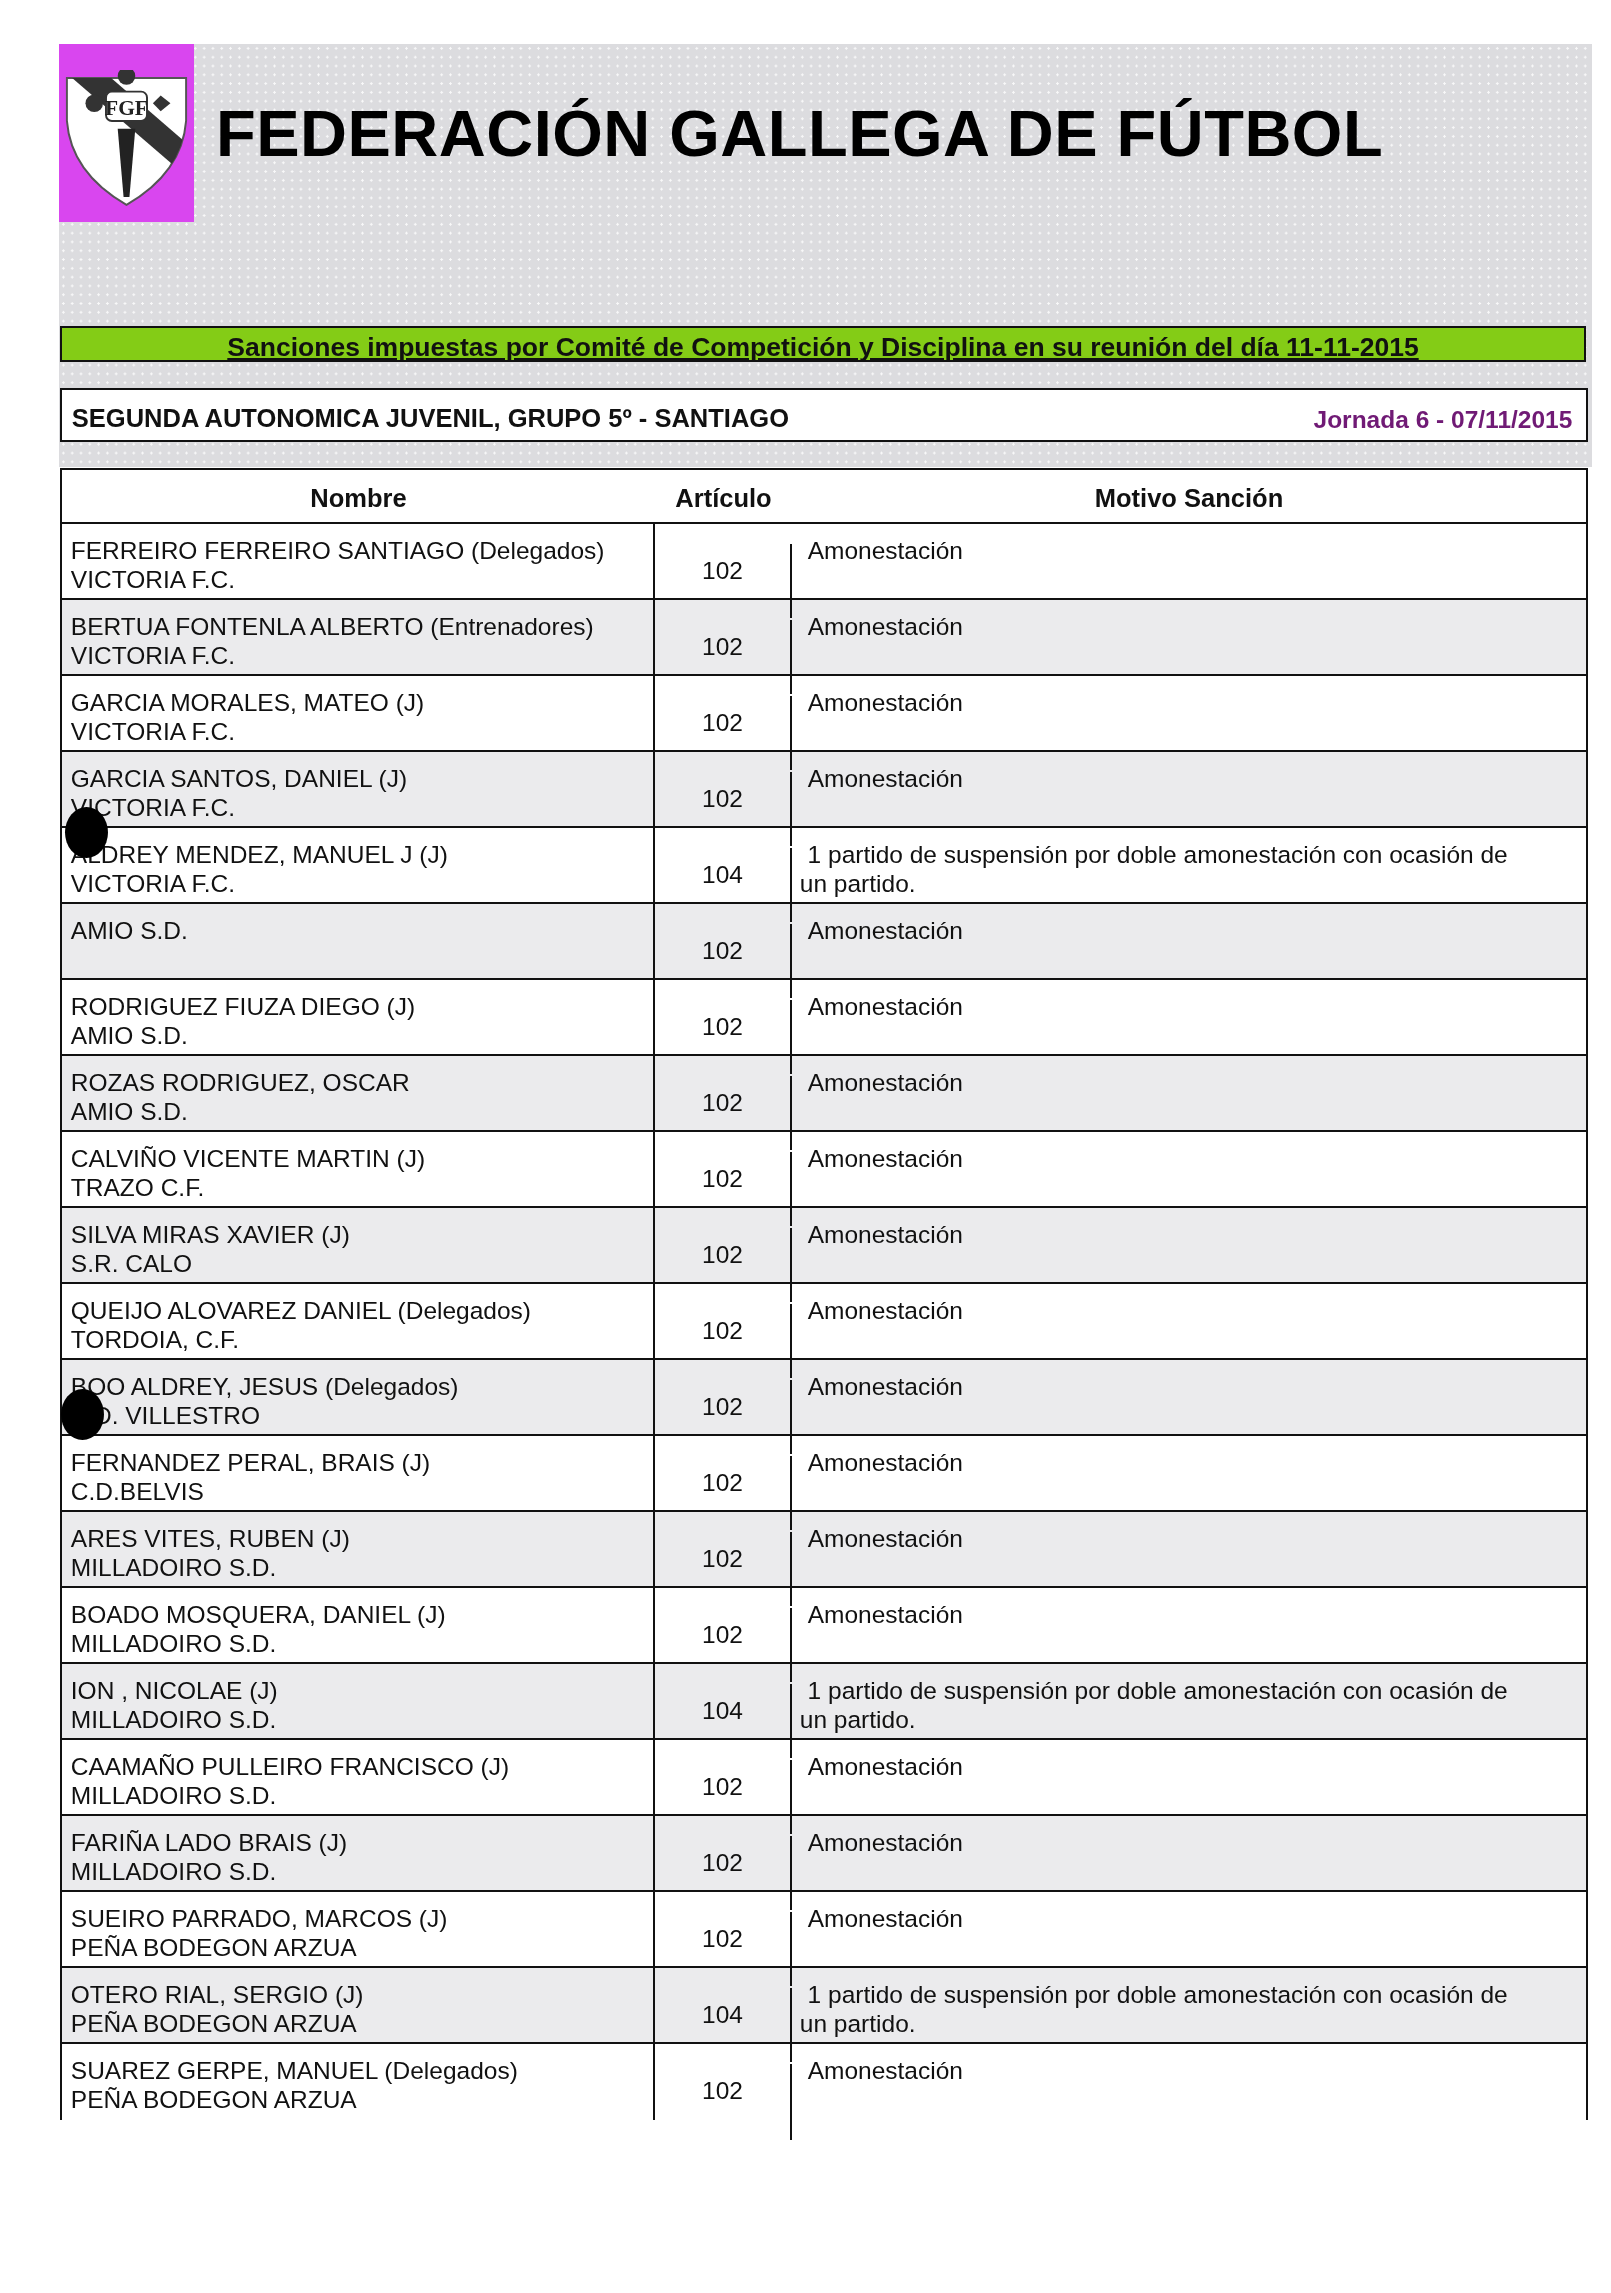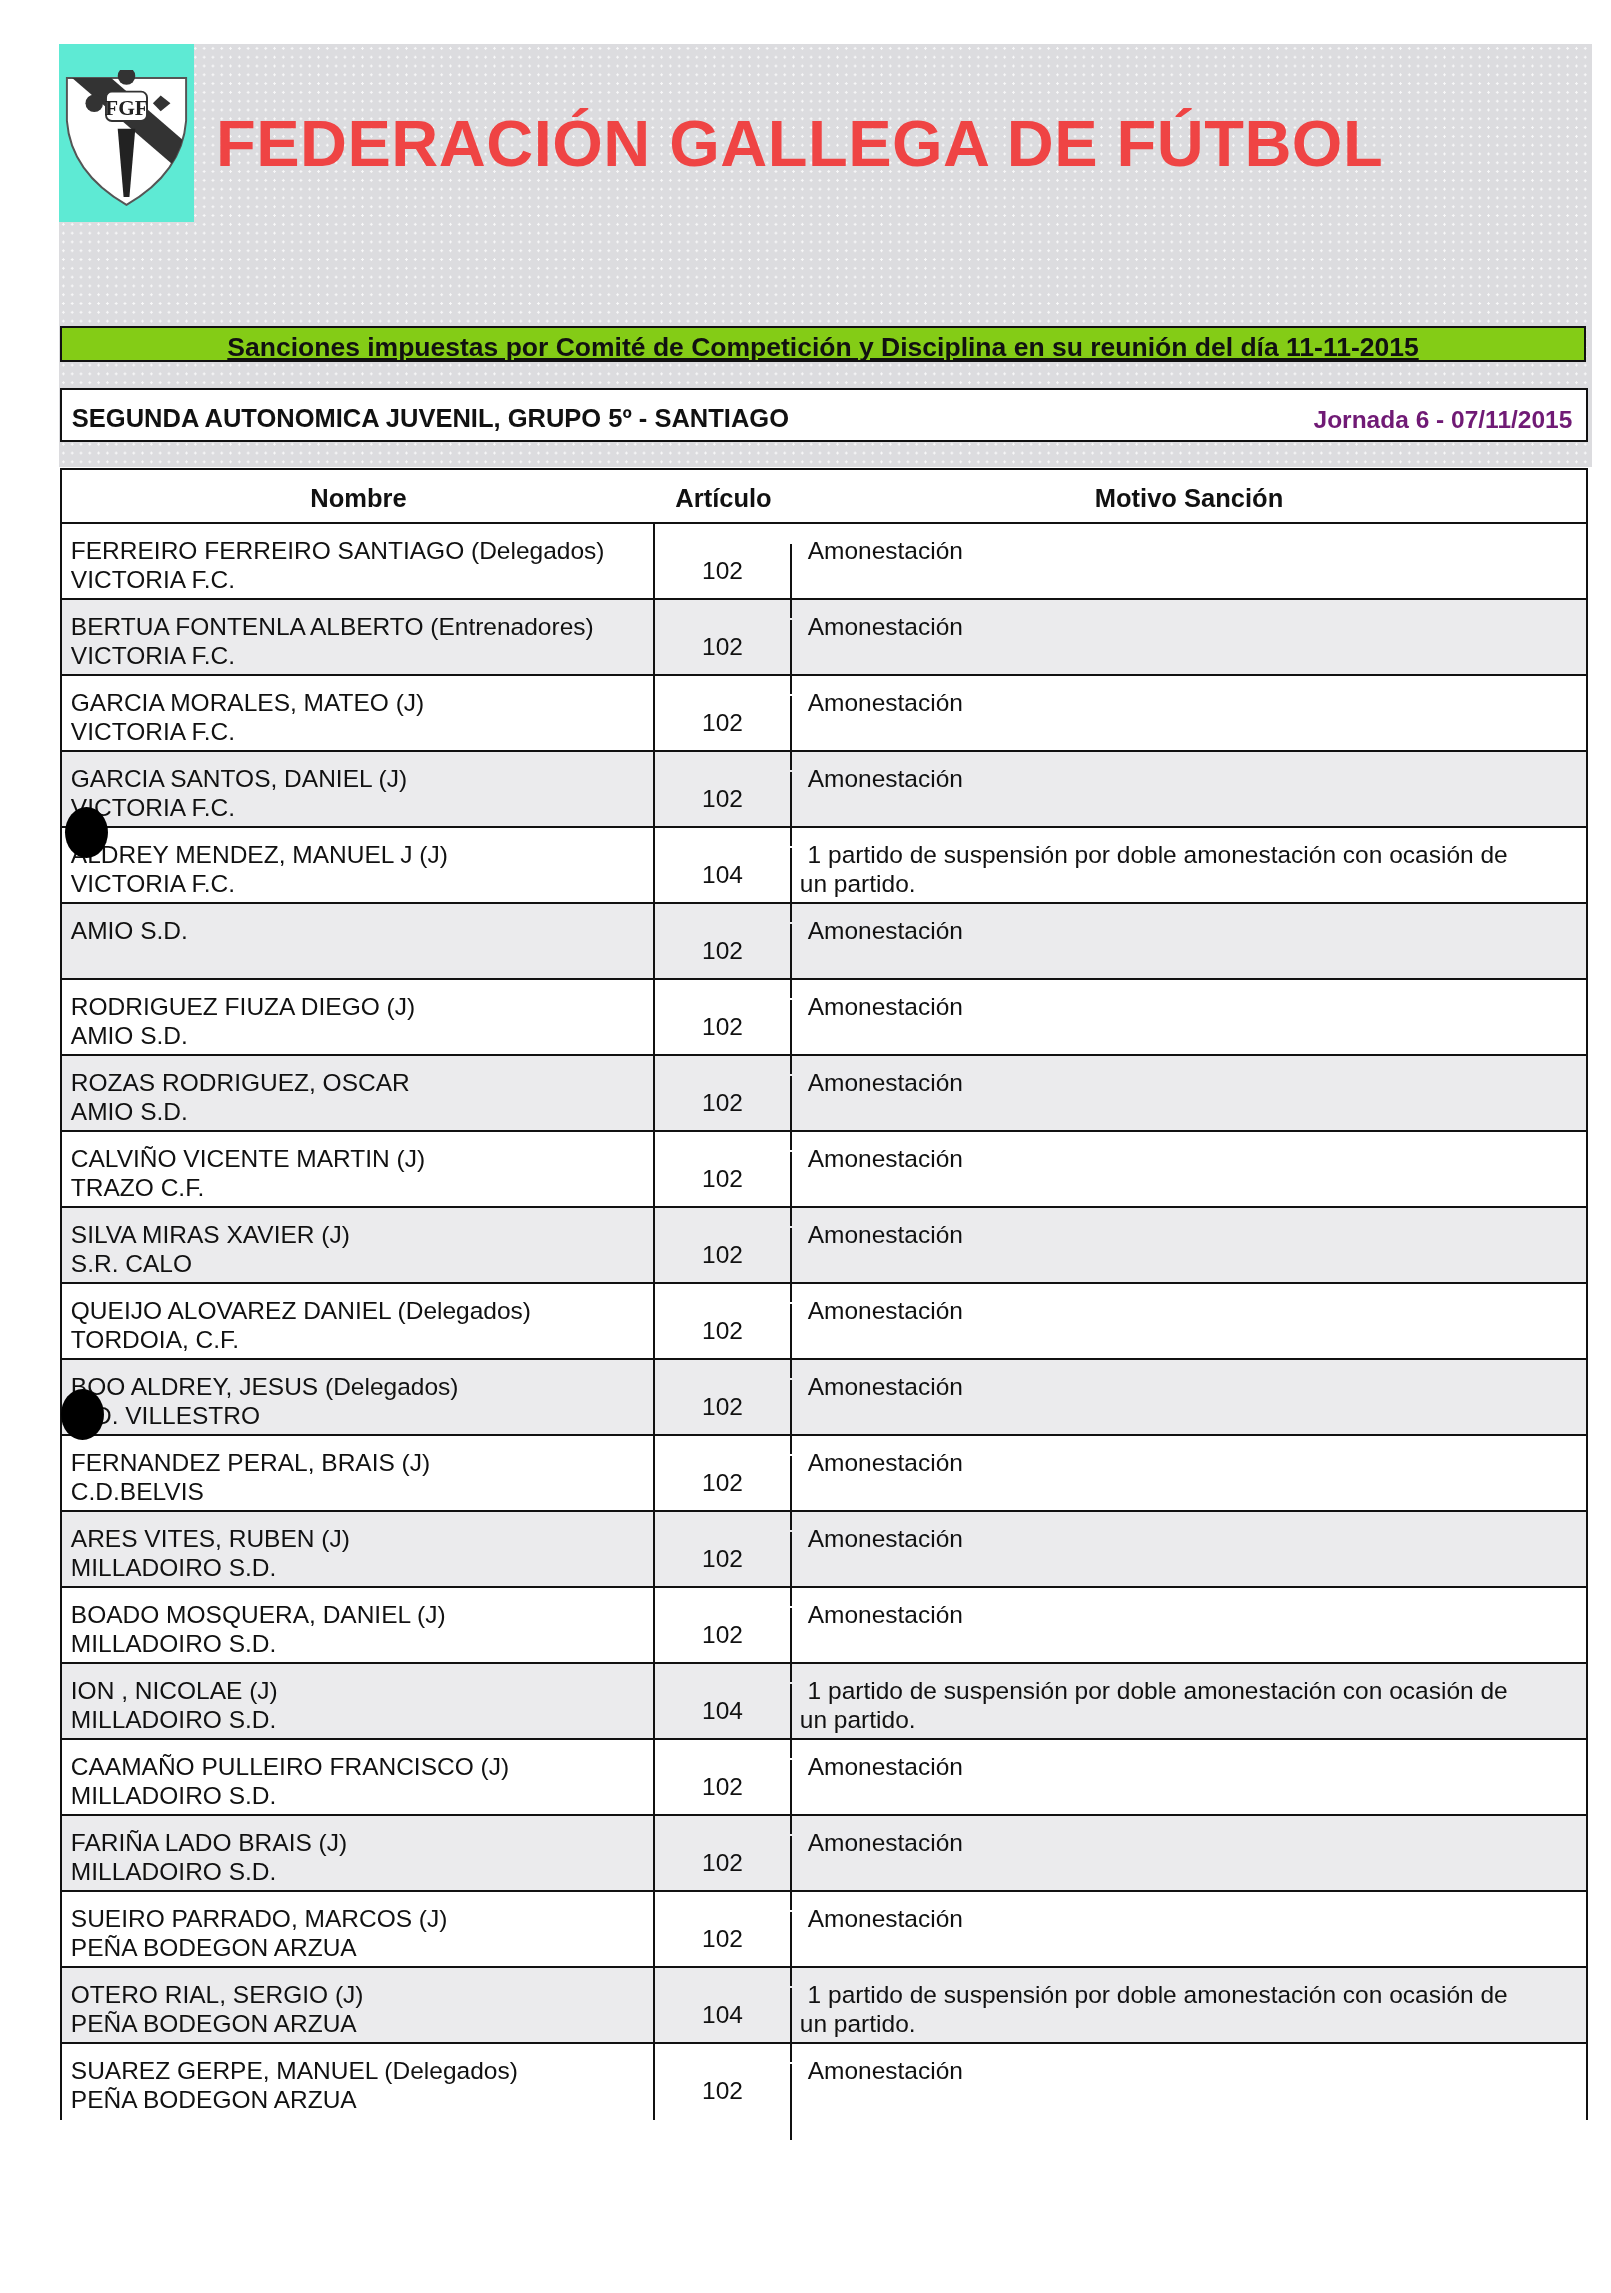--- a/index.html
+++ b/index.html
@@ -10,26 +10,26 @@
     color: #111;
   }
   .gray-band {
     position: absolute; left: 59px; top: 44px; width: 1533px; height: 423px;
     background-color: #dcdcdf;
     background-image: radial-gradient(rgba(255,255,255,0.8) 1px, transparent 1.4px);
     background-size: 8.8px 8.8px;
   }
   .logo-box {
     position: absolute; left: 59px; top: 44px; width: 135px; height: 178px;
-    background: #5eead4;
+    background: #d946ef;
   }
   .logo-box svg { position: absolute; left: 3.9px; top: 25.5px; }
   .fed-title {
-    position: absolute; left: 216px; top: 106px;
-    font-size: 65px; font-weight: bold; color: #ef4444;
+    position: absolute; left: 216px; top: 96px;
+    font-size: 65px; font-weight: bold; color: #000000;
     letter-spacing: 0.5px; white-space: nowrap;
   }
   .title-box {
     position: absolute; left: 60px; top: 326px; width: 1522px; height: 32px;
     background: #84cc16; border: 2.5px solid #111;
     display: flex; align-items: center; justify-content: center;
   }
   .title-box span {
     font-size: 26.5px; font-weight: bold; text-decoration: underline; white-space: nowrap;
     position: relative; top: 3.9px;

